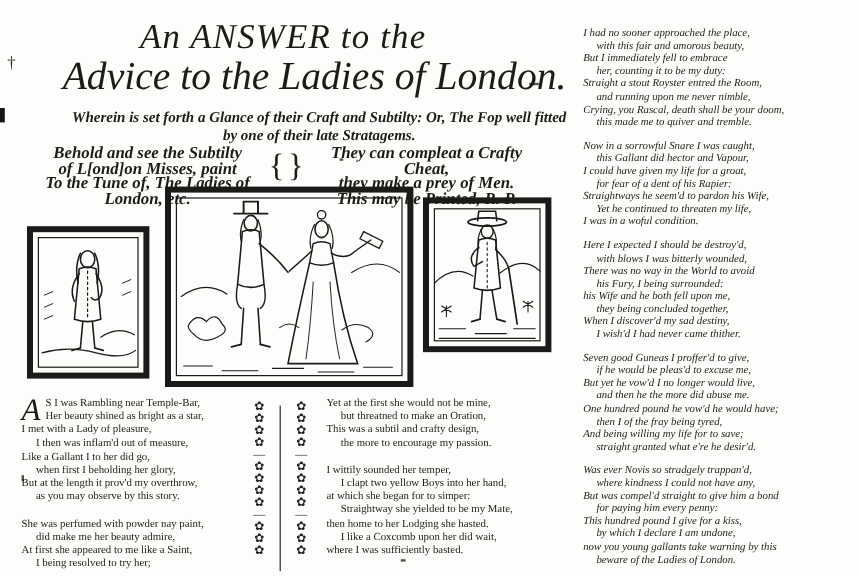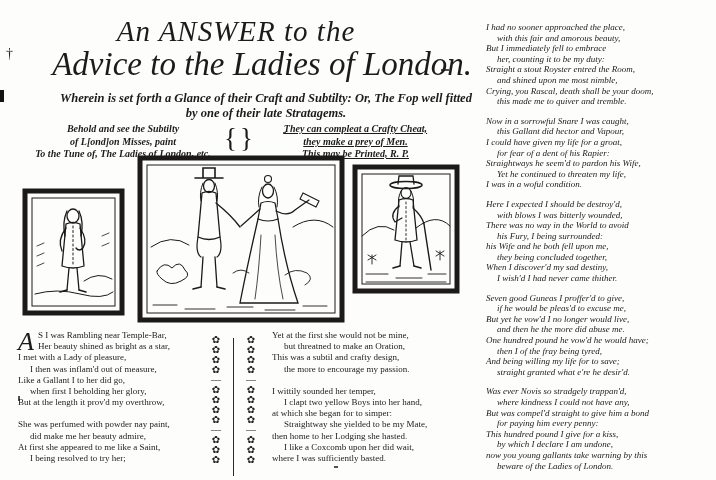--- a/index.html
+++ b/index.html
@@ -19,24 +19,24 @@
     font-style:italic;font-weight:bold;font-size:12.5px;line-height:15px;padding-left:30px;}
   .cross-mark{position:absolute;left:6px;top:46px;font-size:14px;color:#2a2826;}
   .edge-smudge{position:absolute;left:0;top:90px;width:4px;height:12px;background:#161412;}
   .speck{position:absolute;background:#55504a;}
   .speck.s1{left:441px;top:69px;width:8px;height:2px;}
   .speck.s2{left:283px;top:132px;width:3px;height:2px;}
   .speck.s3{left:18px;top:396px;width:2px;height:5px;}
   .speck.s4{left:334px;top:466px;width:4px;height:2px;}
 
   .epigraph-row{position:absolute;top:123px;left:28px;width:424px;display:flex;align-items:flex-start;}
-  .epi{font-style:italic;font-weight:600;font-size:10px;line-height:12.5px;text-align:center;}
+  .epi{font-style:italic;font-weight:600;font-size:14px;line-height:12.5px;text-align:center;}
   .epi-left{width:190px;}
   .braces{display:flex;gap:3px;font-size:27px;line-height:30px;margin:0 6px;font-weight:normal;}
-  .epi-right{flex:1;text-decoration:underline;}
+  .epi-right{flex:1;}
 
   
   .woodcut{position:absolute;}
   .wc1{left:22px;top:188px;}
   .wc2{left:137px;top:155px;}
   .wc3{left:352px;top:164px;}
   .woodcut svg{display:block;}
 
   
   .verse-row{position:absolute;left:18px;top:330px;width:450px;display:flex;}
@@ -169,20 +169,21 @@
       <div class="stanza">
         <span class="dropcap">A</span>
         <div class="verse">
             <div>S I was Rambling near Temple-Bar,</div>
             <div>Her beauty shined as bright as a star,</div>
             <div>I met with a Lady of pleasure,</div>
             <div>I then was inflam'd out of measure,</div>
             <div>Like a Gallant I to her did go,</div>
             <div>when first I beholding her glory,</div>
             <div>But at the length it prov'd my overthrow,</div>
+            <div>as you may observe by this story.</div>
           </div>
       </div>
       <div class="stanza">
         <div class="verse">
             <div>She was perfumed with powder nay paint,</div>
             <div>did make me her beauty admire,</div>
             <div>At first she appeared to me like a Saint,</div>
             <div>I being resolved to try her;</div>
           </div>
       </div>
@@ -246,21 +247,21 @@
   </div>
 </div>
 
 <div class="page-right">
   <div class="r-stanza">
       <div>I had no sooner approached the place,</div>
       <div>with this fair and amorous beauty,</div>
       <div>But I immediately fell to embrace</div>
       <div>her, counting it to be my duty:</div>
       <div>Straight a stout Royster entred the Room,</div>
-      <div>and shined upon me most nimble,</div>
+      <div>and running upon me never nimble,</div>
       <div>Crying, you Rascal, death shall be your doom,</div>
       <div>this made me to quiver and tremble.</div>
     </div>
   <div class="r-stanza">
       <div>Now in a sorrowful Snare I was caught,</div>
       <div>this Gallant did hector and Vapour,</div>
       <div>I could have given my life for a groat,</div>
       <div>for fear of a dent of his Rapier:</div>
       <div>Straightways he seem'd to pardon his Wife,</div>
       <div>Yet he continued to threaten my life,</div>

